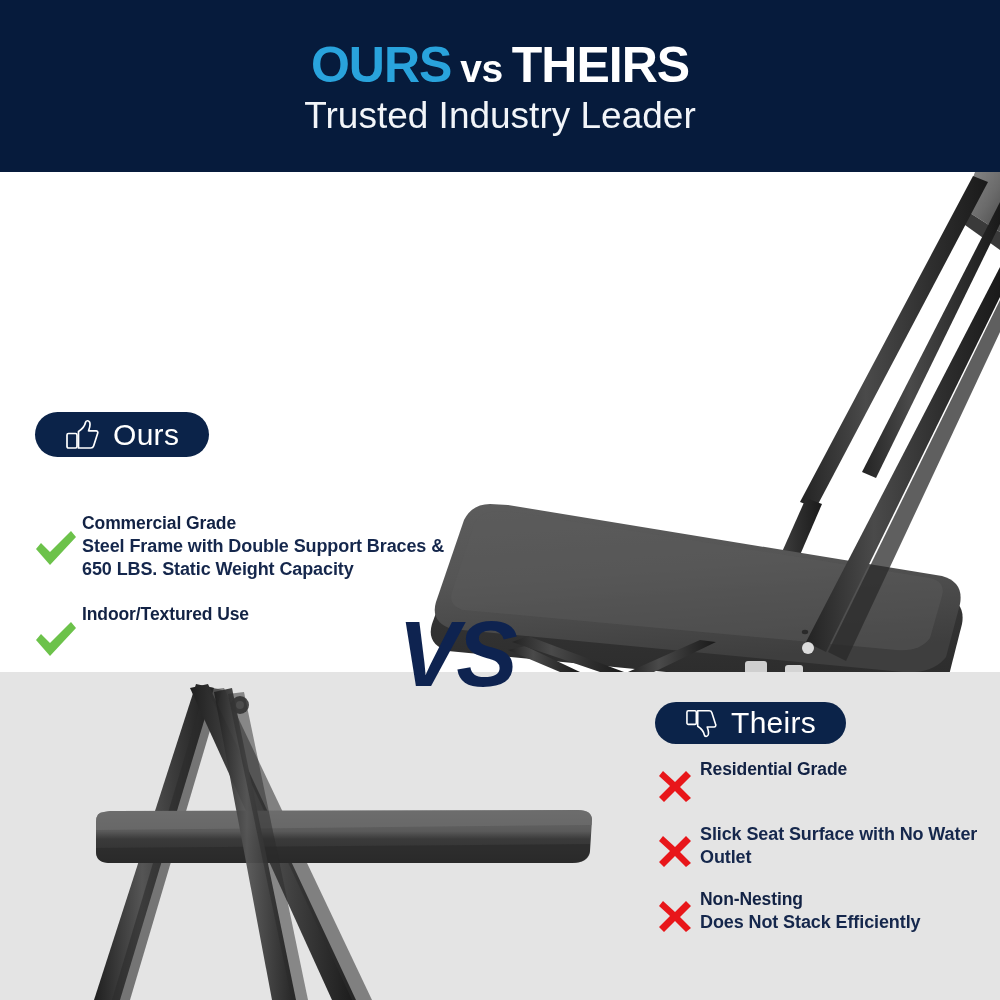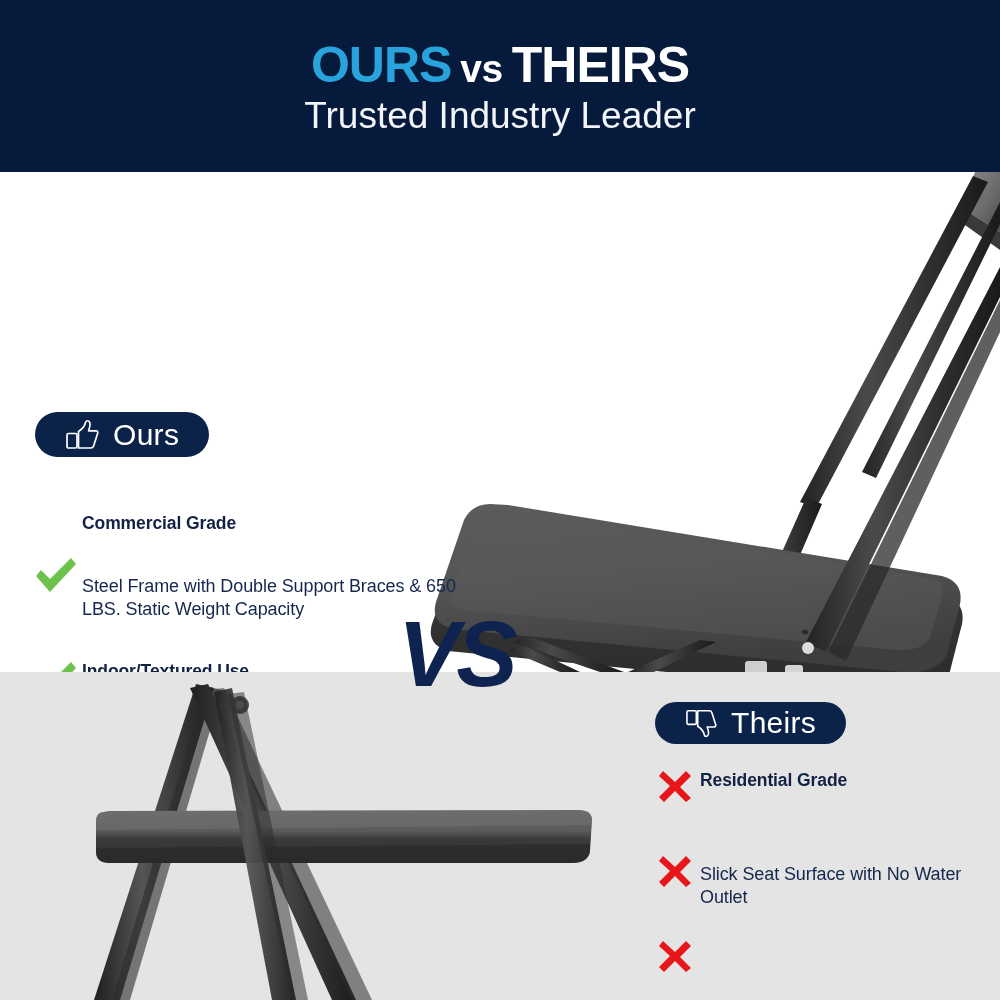--- a/index.html
+++ b/index.html
@@ -65,39 +65,38 @@
     white-space:nowrap;
   }
   .badge-ours { left:35px; top:240px; height:45px; }
   .badge-theirs { left:655px; top:702px; height:42px; }
 
   
   .feat-list { position:absolute; z-index:30; }
   .feat-ours { left:30px; top:340px; width:430px; }
   .feat-theirs { left:650px; top:758px; width:340px; }
 
-  .feat-item { display:flex; align-items:center; margin-bottom:22px; }
+  .feat-item { display:flex; align-items:flex-start; margin-bottom:22px; }
   .feat-theirs .feat-item { margin-bottom:19px; }
 
   .feat-mark {
     flex:0 0 auto; width:52px; display:flex; justify-content:center;
     align-items:center; padding-top:16px;
   }
   .feat-theirs .feat-mark { width:50px; padding-top:10px; }
 
   .feat-text { flex:1 1 auto; }
   .feat-title {
     font-size:17.5px; font-weight:bold; color:#122244;
     line-height:1.32; letter-spacing:-0.1px;
   }
   .feat-theirs .feat-title { font-size:17.5px; }
   .feat-desc {
     font-size:18px; color:#15274C; line-height:1.28; letter-spacing:-0.1px;
-    font-weight:400;
-    margin-top:40px;
+    font-weight:700;
   }
 
   
   .vs-badge {
     position:absolute; left:398px; top:608px;
     font-size:92px; font-weight:bold; font-style:italic;
     color:#0E2350; letter-spacing:-3px; z-index:40;
     line-height:1;
   }
 
@@ -287,20 +286,24 @@
           <div class="feat-desc">Slick Seat Surface with No Water Outlet</div>
         </div>
       </div>
 
       <div class="feat-item">
         <div class="feat-mark">
           <svg width="36" height="36" viewBox="0 0 36 36">
             <path d="M6 3 L18 14 L29 3 L34 8 L23 19 L34 30 L29 34 L18 23 L7 34 L2 29 L13 18 L2 8 Z" fill="#E8161A"></path>
           </svg>
         </div>
+        <div class="feat-text">
+          <div class="feat-title">Non-Nesting</div>
+          <div class="feat-desc">Does Not Stack Efficiently</div>
+        </div>
       </div>
 
     </div>
   </div>
 
   <div class="vs-badge">VS</div>
 
   <div class="header">
     <div class="title-row">
       <span class="t-ours">OURS</span>

